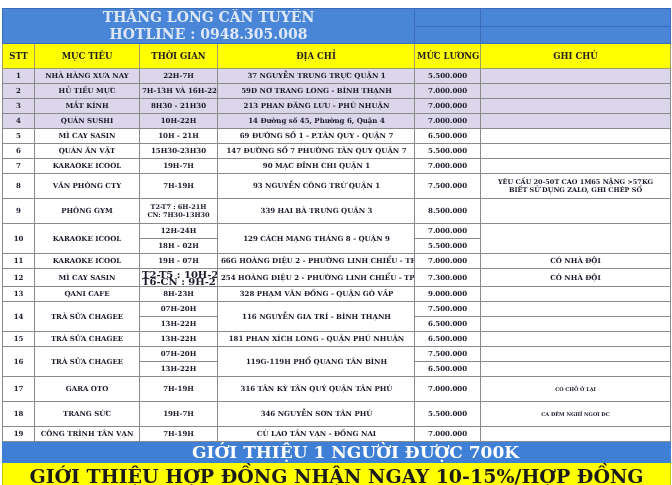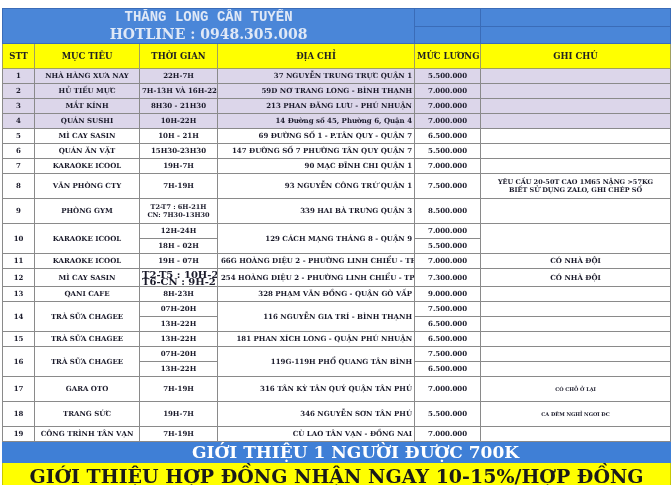--- a/index.html
+++ b/index.html
@@ -4,21 +4,21 @@
 <style>
   html, body { margin:0; padding:0; background:#ffffff; }
   body { width:672px; height:485px; overflow:hidden; font-family:"DejaVu Serif", "Liberation Serif", serif; }
   .sheet { position:absolute; left:2px; top:8px; width:668px; }
   table { border-collapse:collapse; width:668px; table-layout:fixed; }
   td, th { border:1px solid #8a8a8a; padding:0 2px; font-weight:bold; color:#1a1a2a; text-align:center; overflow:hidden; white-space:nowrap; }
   .title-row td { background:#4a86d8; color:#dfe8f6; border-color:#3a6cb8; }
   .title { font-size:14px; height:17px; line-height:17px; }
   .hdr th { background:#ffff00; font-size:8.5px; height:24px; color:#222; border-color:#a0a060; }
   td { font-size:7px; height:14px; line-height:8px; }
-  .left { text-align:right; padding-left:3px; }
+  .left { text-align:center; padding-left:3px; }
   .shade td { background:#dcd6ea; }
   .tall td { height:24px; }
   .foot1 td { background:#3f7fd6; color:#ffffff; font-size:17px; height:20px; border-color:#3f7fd6; }
   .foot2 td { background:#ffff00; color:#1a1a1a; font-size:19px; height:25px; border-color:#c8c800; }
   .note-tiny { font-size:5px !important; }
 </style>
 </head>
 <body>
 
 <div class="sheet">
@@ -26,21 +26,21 @@
   <colgroup>
     <col style="width:32px">
         <col style="width:105px">
         <col style="width:78px">
         <col style="width:197px">
         <col style="width:66px">
         <col style="width:190px">
   </colgroup>
   <tbody>
         <tr class="title-row">
-    <td colspan="4" class="title" style="border-bottom:none;font-family:Liberation Mono, monospace;">THĂNG LONG CẦN TUYỂN</td>
+    <td colspan="4" class="title" style="border-bottom:none;">THĂNG LONG CẦN TUYỂN</td>
     <td></td>
     <td></td>
   </tr>
   <tr class="title-row">
     <td colspan="4" class="title" style="border-top:none;">HOTLINE : 0948.305.008</td>
     <td></td>
     <td></td>
   </tr>
   <tr class="hdr">
     <th>STT</th>

